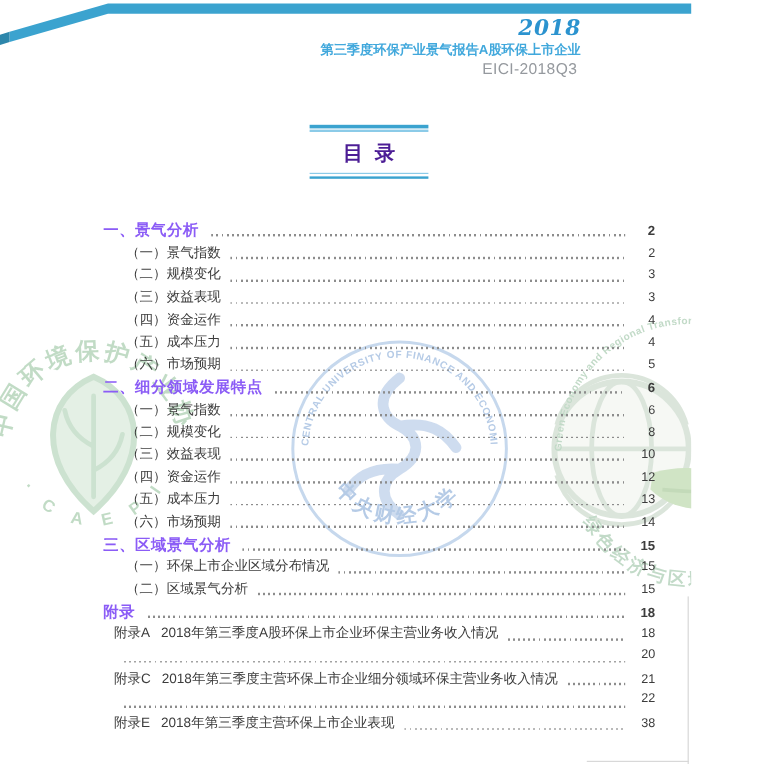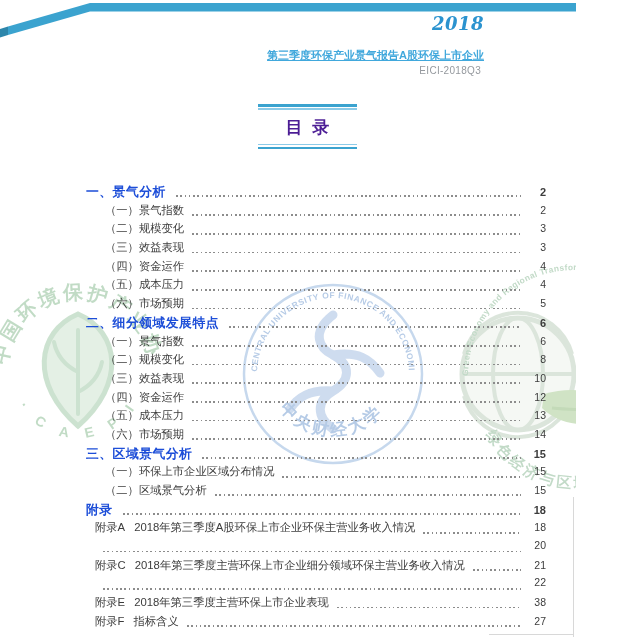--- a/index.html
+++ b/index.html
@@ -11,26 +11,25 @@
   
   .ribbon-svg { position:absolute; left:0; top:0; }
 
   
   .header-text { position:absolute; top:15px; right:92px; text-align:right; }
   .hdr-year {
     font-family:"DejaVu Serif", serif; font-style:italic; font-weight:bold;
     font-size:18px; line-height:18px; color:#2b93cf; letter-spacing:0.5px;
   }
   .hdr-sub {
-    margin-top:16px; font-size:11px; line-height:13px; font-weight:bold;
+    margin-top:3px; font-size:11px; line-height:13px; font-weight:bold;
     color:#41a8dc;
-    text-decoration:underline;
   }
   .hdr-code {
-    margin-top:3px; padding-right:3px; font-size:10px; line-height:12px;
+    margin-top:3px; padding-right:3px; font-size:13px; line-height:12px;
     color:#95999e; letter-spacing:0.3px;
   }
 
   
   .toc-titlebox { position:absolute; left:258px; top:104px; width:99px; }
   .rule { width:100%; }
   .rule .thick { height:2.5px; background:#3ba3cf; }
   .rule .thin  { height:1.5px; background:#8ccbe8; }
   .rule.top .thin { margin-top:1.5px; }
   .rule.bot .thin { margin-bottom:1.5px; }
@@ -42,21 +41,21 @@
   
   .wm { position:absolute; pointer-events:none; }
   .wm-left   { left:-20px; top:272px; opacity:0.55; }
   .wm-center { left:240px; top:281px; opacity:0.85; }
   .wm-right  { left:452px; top:258px; opacity:0.62; }
 
   
   .toc-list { position:absolute; left:86px; top:184px; width:460px; }
   .row { display:flex; align-items:baseline; height:18.7px; }
   .row .lbl { white-space:nowrap; font-size:11.3px; color:#3c3c3c; }
-  .row.section .lbl { font-size:12.8px; font-weight:bold; color:#1d4ed8; letter-spacing:0.5px; }
+  .row.section .lbl { font-size:12.8px; font-weight:bold; color:#8b5cf6; letter-spacing:0.5px; }
   .row.sub { padding-left:19px; }
   .row.appendix { padding-left:9px; }
   .row.appendix .app-label { margin-right:9px; }
   .dots {
     flex:1; height:1.8px; align-self:center; transform:translateY(3px);
     margin:0 5px 0 8px;
     background:repeating-linear-gradient(90deg,#8c8c8c 0 1.6px,transparent 1.6px 4.3px);
   }
   .row.section .dots { margin-left:10px; }
   .pg { min-width:20px; text-align:right; font-size:10.5px; color:#3c3c3c; }
@@ -251,23 +250,18 @@
       </div>
       <div class="row appendix">
         <span class="dots"></span>
         <span class="pg">22</span>
       </div>
       <div class="row appendix">
         <span class="lbl"><span class="app-label">附录E</span><span>2018年第三季度主营环保上市企业表现</span></span>
         <span class="dots"></span>
         <span class="pg">38</span>
       </div>
-      <div class="row appendix">
-        <span class="lbl"><span class="app-label">附录F</span><span>指标含义</span></span>
-        <span class="dots"></span>
-        <span class="pg">27</span>
-      </div>
     </div>
 
   <div class="edge-v"></div>
   <div class="edge-h"></div>
 
 </div>
 
 </body></html>

